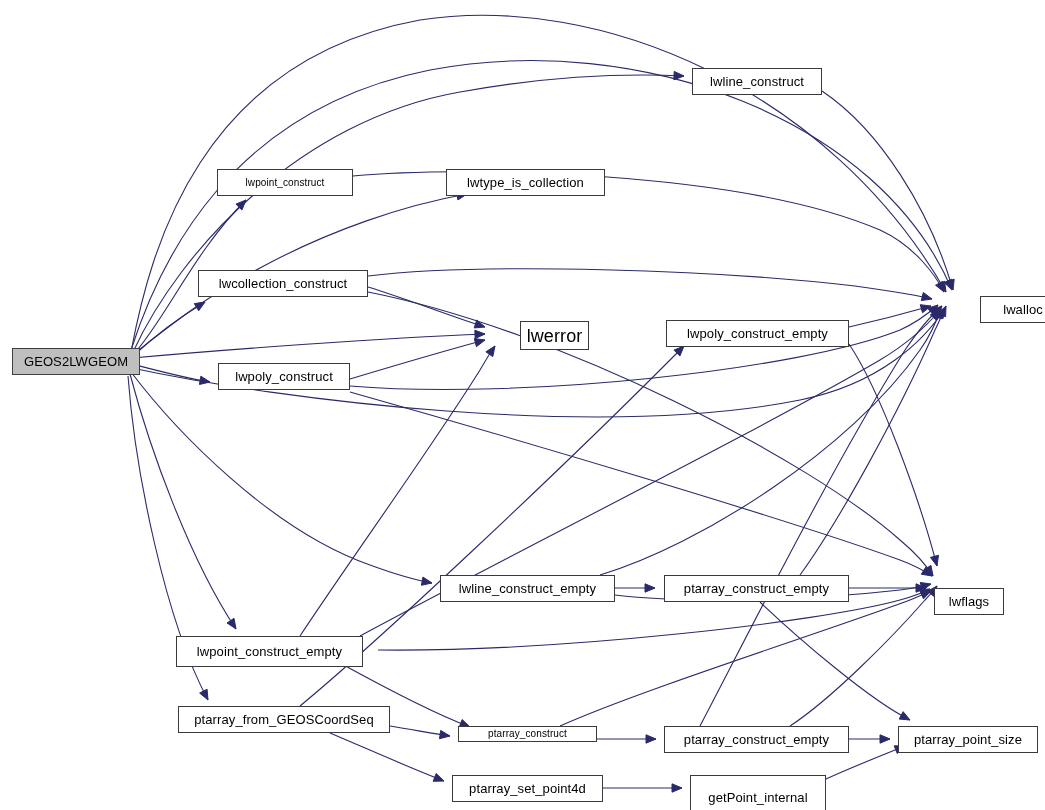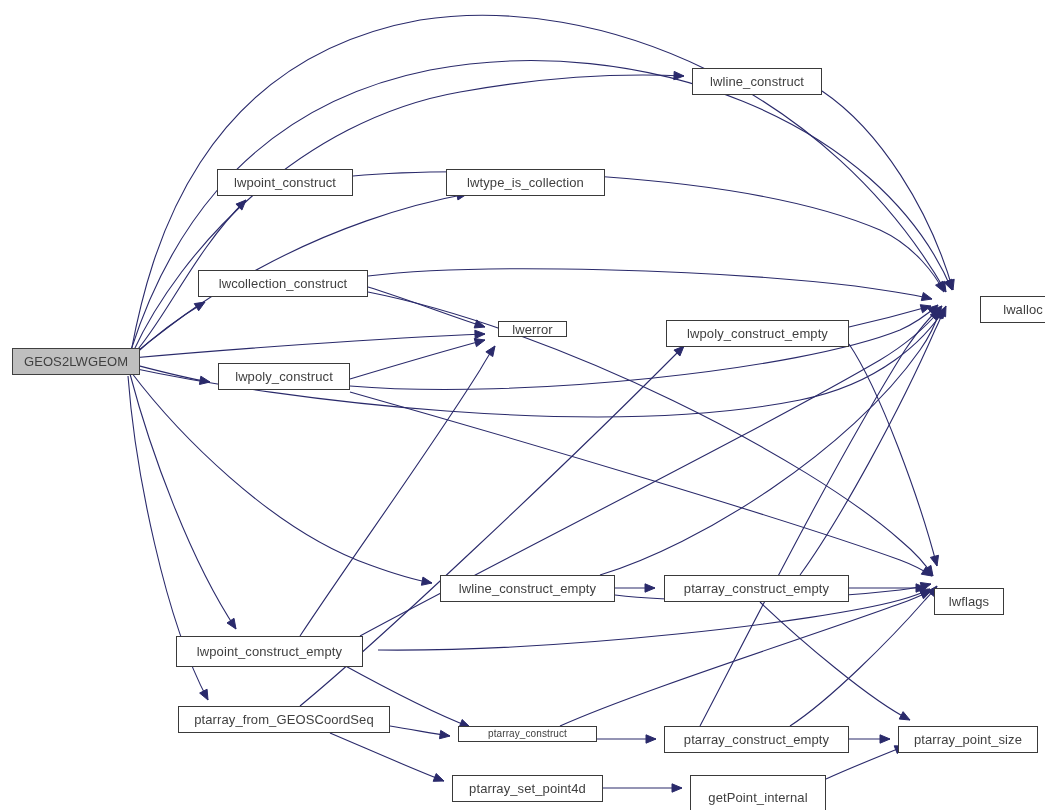--- a/index.html
+++ b/index.html
@@ -4,21 +4,21 @@
 <title>Call Graph</title>
 <style>
   html,body{margin:0;padding:0;background:#ffffff;}
   #canvas{position:relative;width:1045px;height:810px;background:#ffffff;
           font-family:"Liberation Sans","DejaVu Sans",sans-serif;overflow:hidden;}
   svg#edges{position:absolute;left:0;top:0;width:1045px;height:810px;}
   svg#edges path{fill:none;stroke:#2A2A6B;stroke-width:1.1;}
   svg#edges polygon{fill:#2A2A6B;stroke:#2A2A6B;stroke-width:1;}
   .node{position:absolute;box-sizing:border-box;border:1px solid #3A3A3A;
         background:#ffffff;display:flex;align-items:center;justify-content:center;
-        white-space:nowrap;color:#404040;letter-spacing:0.1px;}
+        white-space:nowrap;color:#000000;letter-spacing:0.1px;}
   .node span{display:block;line-height:1;}
   .node.root{background:#BFBFBF;border:1px solid #404040;}
 </style>
 </head>
 <body>
 
 <div id="canvas">
   <svg id="edges" viewBox="0 0 1045 810" xmlns="http://www.w3.org/2000/svg">
       <path d="M 131,352 C 150,250 200,60 420,20 C 600,-8 830,90 946,292"></path>
       <polygon points="946.00,292.00 944.60,281.24 937.34,285.47"></polygon>
@@ -105,33 +105,33 @@
       <path d="M 300,636 C 350,560 430,450 480,370 C 487,358 492,350 495,346"></path>
       <polygon points="495.00,346.00 485.86,351.84 492.78,356.62"></polygon>
     </svg>
   <div id="nodes">
       <div class="node root" style="left: 12px; top: 348px; width: 128px; height: 27px; font-size: 13px;">
         <span>GEOS2LWGEOM</span>
       </div>
       <div class="node" style="left: 692px; top: 68px; width: 130px; height: 27px; font-size: 13px;">
         <span>lwline_construct</span>
       </div>
-      <div class="node" style="left: 217px; top: 169px; width: 136px; height: 27px; font-size: 13px;">
+      <div class="node" style="left: 217px; top: 169px; width: 136px; height: 27px; font-size: 10px;">
         <span>lwpoint_construct</span>
       </div>
       <div class="node" style="left: 446px; top: 169px; width: 159px; height: 27px; font-size: 13px;">
         <span>lwtype_is_collection</span>
       </div>
       <div class="node" style="left: 198px; top: 270px; width: 170px; height: 27px; font-size: 13px;">
         <span>lwcollection_construct</span>
       </div>
       <div class="node" style="left: 980px; top: 296px; width: 86px; height: 27px; font-size: 13px;">
         <span>lwalloc</span>
       </div>
-      <div class="node" style="left: 498px; top: 321px; width: 69px; height: 16px; font-size: 13px;">
+      <div class="node" style="left: 520px; top: 321px; width: 69px; height: 29px; font-size: 18px;">
         <span>lwerror</span>
       </div>
       <div class="node" style="left: 666px; top: 320px; width: 183px; height: 27px; font-size: 13px;">
         <span>lwpoly_construct_empty</span>
       </div>
       <div class="node" style="left: 218px; top: 363px; width: 132px; height: 27px; font-size: 13px;">
         <span>lwpoly_construct</span>
       </div>
       <div class="node" style="left: 440px; top: 575px; width: 175px; height: 27px; font-size: 13px;">
         <span>lwline_construct_empty</span>

